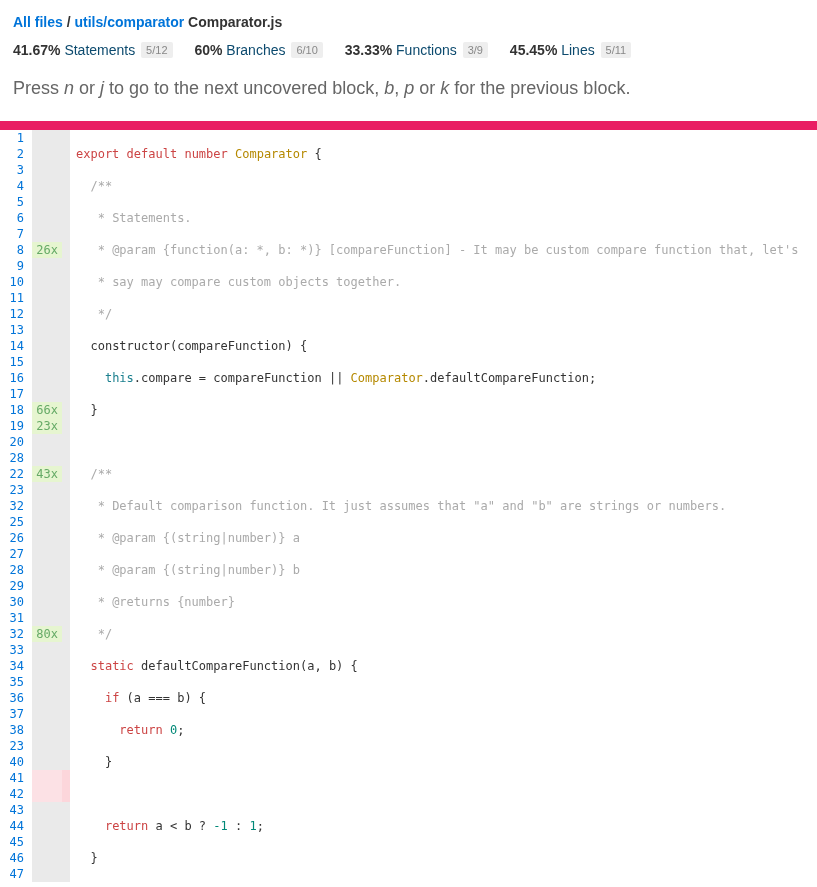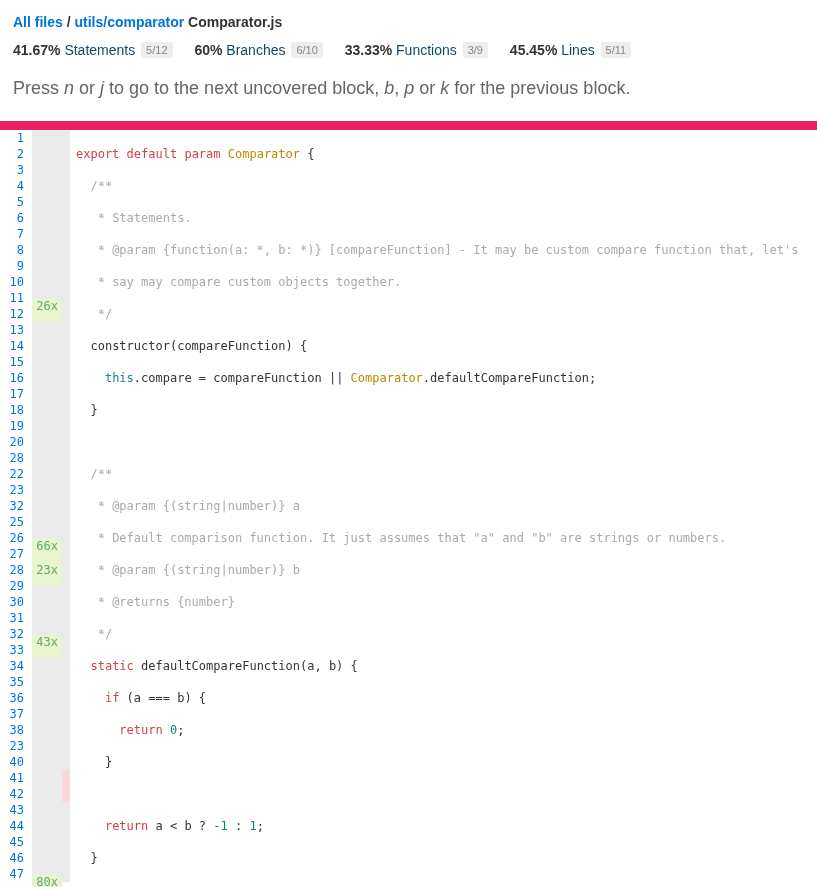--- a/index.html
+++ b/index.html
@@ -55,21 +55,21 @@
   .lineno-col {
     text-align: right;
     color: #0074D9;
     padding: 0 6px 0 0;
     user-select: none;
   }
   .lineno-col .ln { display: block; height: 16px; min-width: 26px; padding: 0 2px; }
   .hit-col {
     user-select: none;
   }
-  .hit-col .hc { display: block; height: 24px; width: 30px; text-align: right; padding: 0 4px; color: #6a6; }
+  .hit-col .hc { display: block; height: 16px; width: 30px; text-align: right; padding: 0 4px; color: #6a6; }
   .hit-col .hc.exec { background: #e6f5d0; }
   .hit-col .hc.miss { background: #fce1e5; }
   .hit-col .hc.neutral { background: #eaeaea; }
   .cov-col { }
   .cov-col .cov { display: block; width: 8px; height: 16px; }
   .cov-col .cov.neutral { background: #eaeaea; }
   .cov-col .cov.miss { background: #fcd6db; }
   .src-col {
     padding-left: 6px;
     white-space: pre;
@@ -262,33 +262,33 @@
       <span class="cov neutral"></span>
       <span class="cov miss"></span>
       <span class="cov miss"></span>
       <span class="cov neutral"></span>
       <span class="cov neutral"></span>
       <span class="cov neutral"></span>
       <span class="cov neutral"></span>
       <span class="cov neutral"></span>
     </div>
   <div class="src-col" id="src">
-<span class="line"><span class="tok-kw">export</span> <span class="tok-kw">default</span> <span class="tok-kw">param</span> <span class="tok-cls">Comparator</span> {</span>
+<span class="line"><span class="tok-kw">export</span> <span class="tok-kw">default</span> <span class="tok-kw">number</span> <span class="tok-cls">Comparator</span> {</span>
 <span class="line">  <span class="tok-cmt">/**</span></span>
 <span class="line">  <span class="tok-cmt"> * Statements.</span></span>
 <span class="line">  <span class="tok-cmt"> * @param {function(a: *, b: *)} [compareFunction] - It may be custom compare function that, let's</span></span>
 <span class="line">  <span class="tok-cmt"> * say may compare custom objects together.</span></span>
 <span class="line">  <span class="tok-cmt"> */</span></span>
 <span class="line">  <span>constructor</span>(<span>compareFunction</span>) {</span>
 <span class="line">    <span class="tok-this">this</span>.<span>compare</span> = <span>compareFunction</span> || <span class="tok-cls">Comparator</span>.<span>defaultCompareFunction</span>;</span>
 <span class="line">  }</span>
 <span class="line">&nbsp;</span>
 <span class="line">  <span class="tok-cmt">/**</span></span>
+<span class="line">  <span class="tok-cmt"> * Default comparison function. It just assumes that "a" and "b" are strings or numbers.</span></span>
 <span class="line">  <span class="tok-cmt"> * @param {(string|number)} a</span></span>
-<span class="line">  <span class="tok-cmt"> * Default comparison function. It just assumes that "a" and "b" are strings or numbers.</span></span>
 <span class="line">  <span class="tok-cmt"> * @param {(string|number)} b</span></span>
 <span class="line">  <span class="tok-cmt"> * @returns {number}</span></span>
 <span class="line">  <span class="tok-cmt"> */</span></span>
 <span class="line">  <span class="tok-kw">static</span> <span>defaultCompareFunction</span>(a, b) {</span>
 <span class="line">    <span class="tok-kw">if</span> (a === b) {</span>
 <span class="line">      <span class="tok-kw">return</span> <span class="tok-num">0</span>;</span>
 <span class="line">    }</span>
 <span class="line">&nbsp;</span>
 <span class="line">    <span class="tok-kw">return</span> a &lt; b ? <span class="tok-num">-1</span> : <span class="tok-num">1</span>;</span>
 <span class="line">  }</span>

